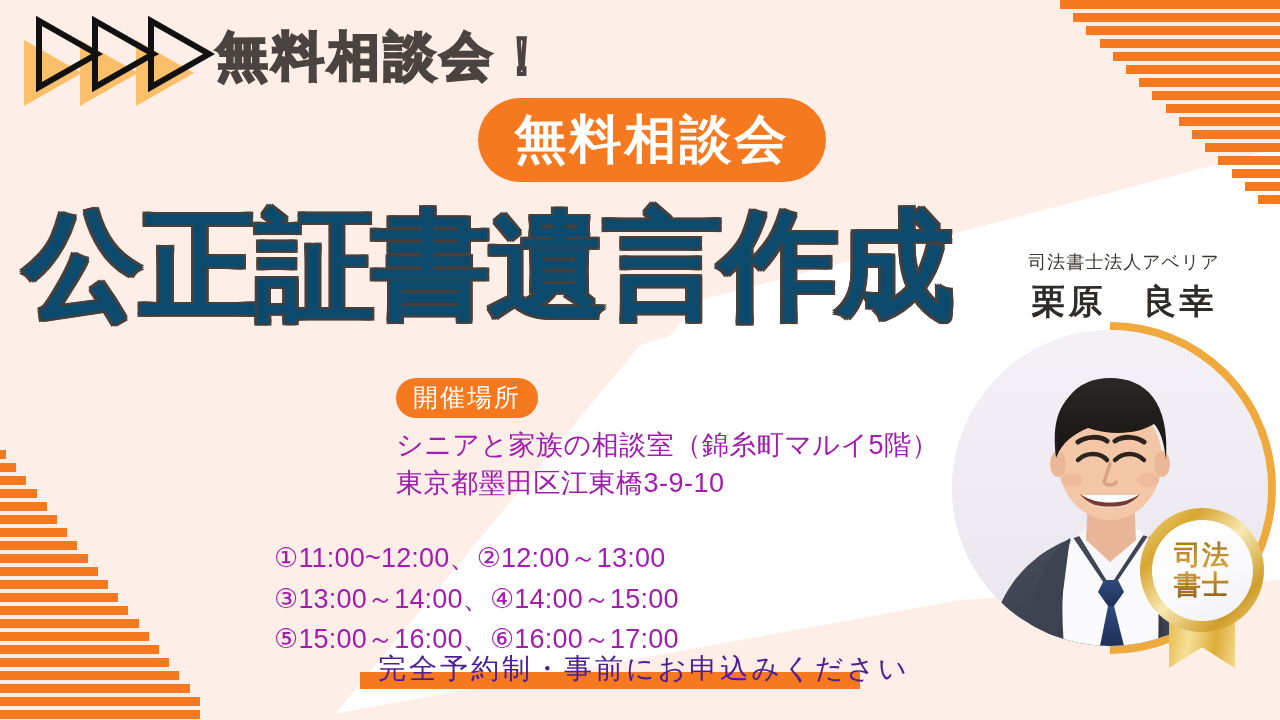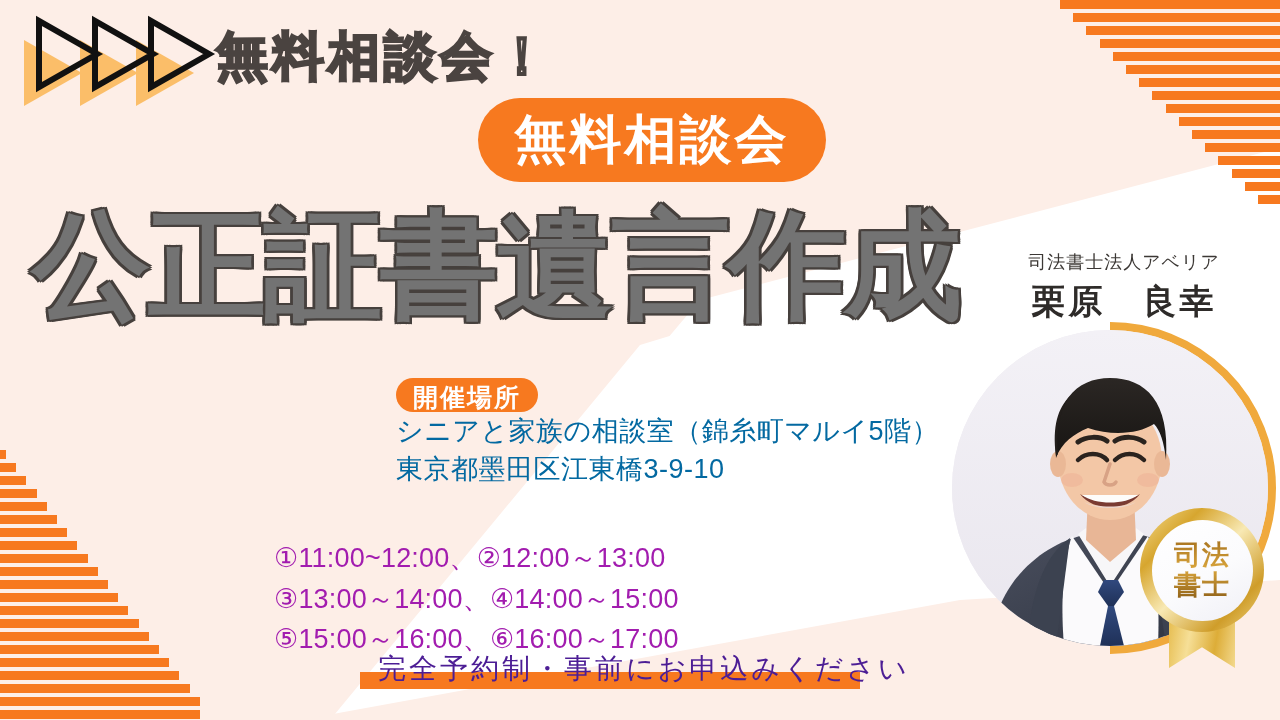--- a/index.html
+++ b/index.html
@@ -91,25 +91,25 @@
     justify-content: center;
     color: #ffffff;
     font-size: 52px;
     font-weight: 700;
     letter-spacing: 3px;
   }
 
   
   .headline {
     position: absolute;
-    left: 32px; top: 196px;
+    left: 24px; top: 196px;
     font-size: 118px;
     font-weight: 900;
     letter-spacing: -2px;
-    color: #737373;
+    color: #0c4a6e;
     white-space: nowrap;
     line-height: 1.18;
     text-shadow:
       -2.4px -2.4px 0 #46403d, 0 -2.4px 0 #46403d, 2.4px -2.4px 0 #46403d,
       2.4px 0 0 #46403d, 2.4px 2.4px 0 #46403d, 0 2.4px 0 #46403d,
       -2.4px 2.4px 0 #46403d, -2.4px 0 0 #46403d;
   }
 
   
   .presenter {
@@ -168,33 +168,33 @@
     margin-left: 6px;
     margin-bottom: 6px;
   }
 
   
   .pill {
     background: #f7791f;
     color: #ffffff;
     border-radius: 22px;
     font-size: 25px;
-    font-weight: 700;
+    font-weight: 400;
     letter-spacing: 2px;
-    padding: 5px 17px 1px 17px;
+    padding: 5px 17px 7px 17px;
     display: inline-block;
     line-height: 1.12;
     white-space: nowrap;
   }
 
   .venue-block { position: absolute; left: 396px; top: 378px; }
   .venue-lines {
-    margin-top: 0;
+    margin-top: 8px;
     font-size: 27px;
-    color: #0369a1;
+    color: #a21caf;
     line-height: 1.42;
     letter-spacing: 0.5px;
     white-space: nowrap;
   }
 
   .time-block {
     position: absolute;
     left: 258px; top: 518px;
     display: flex;
     align-items: flex-start;

